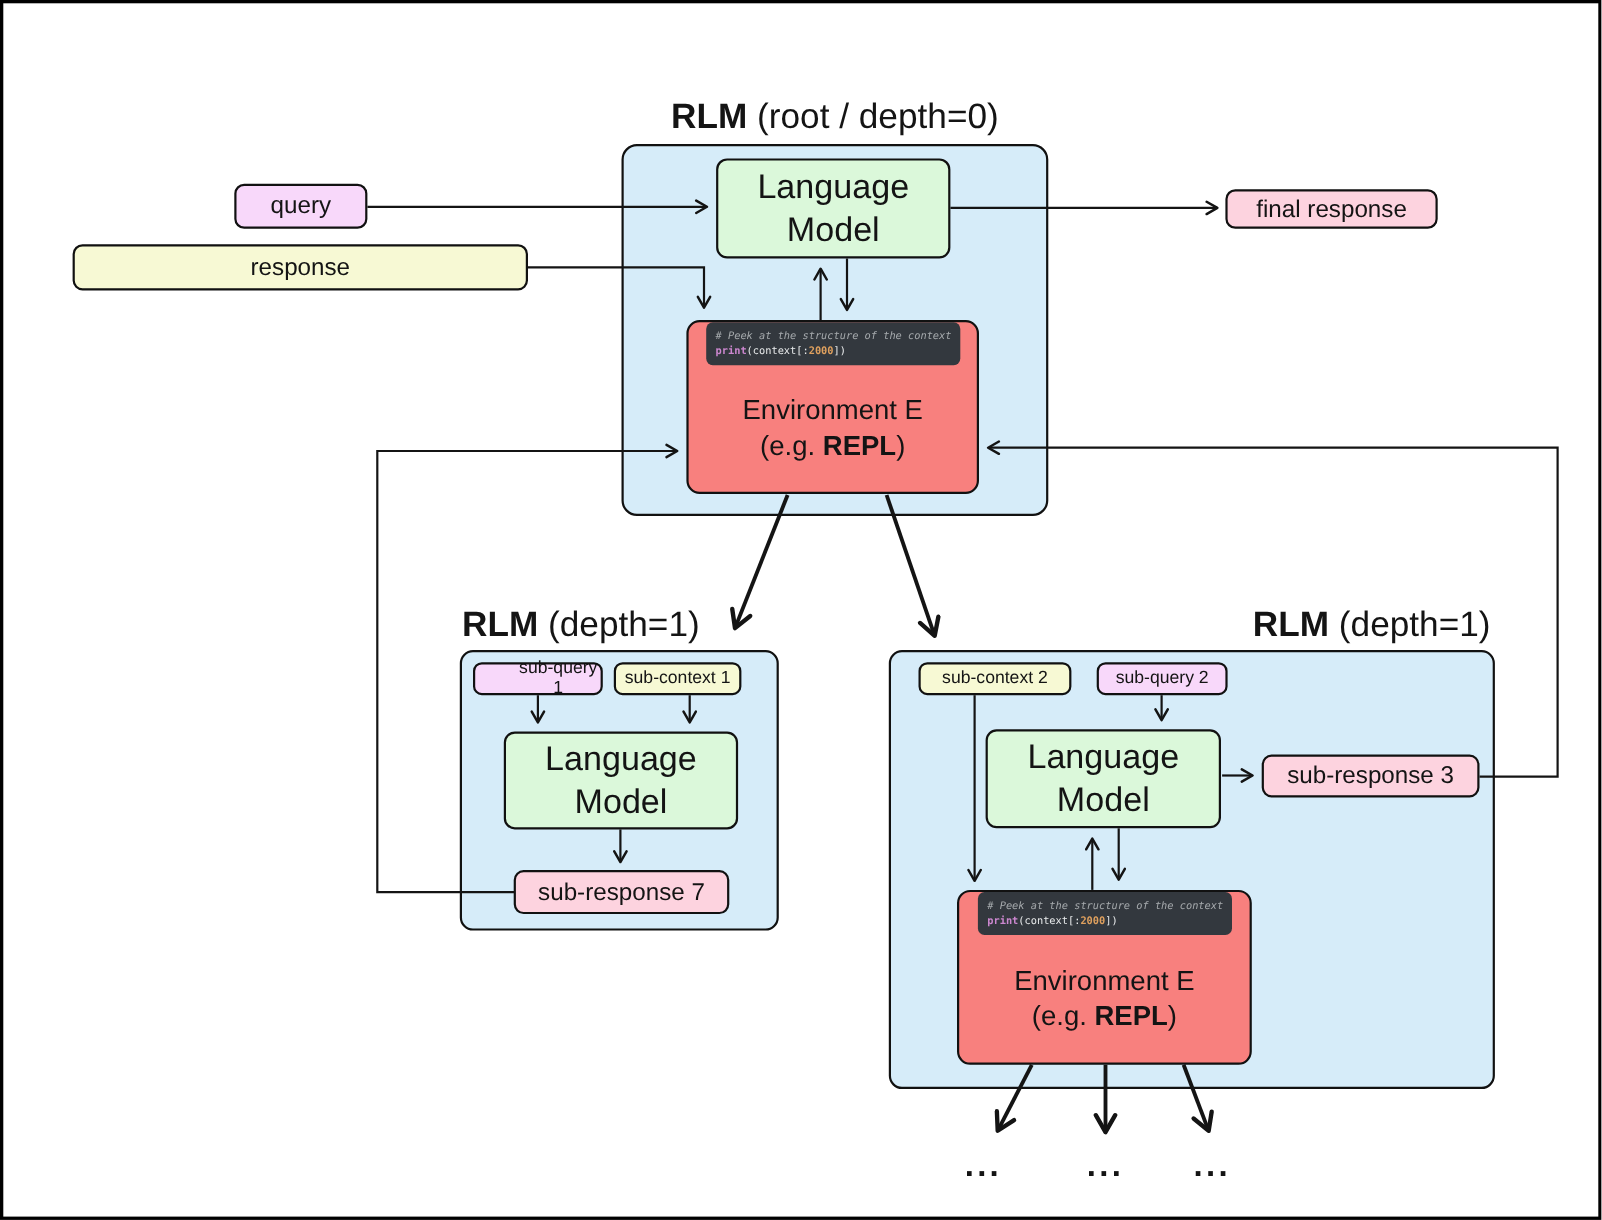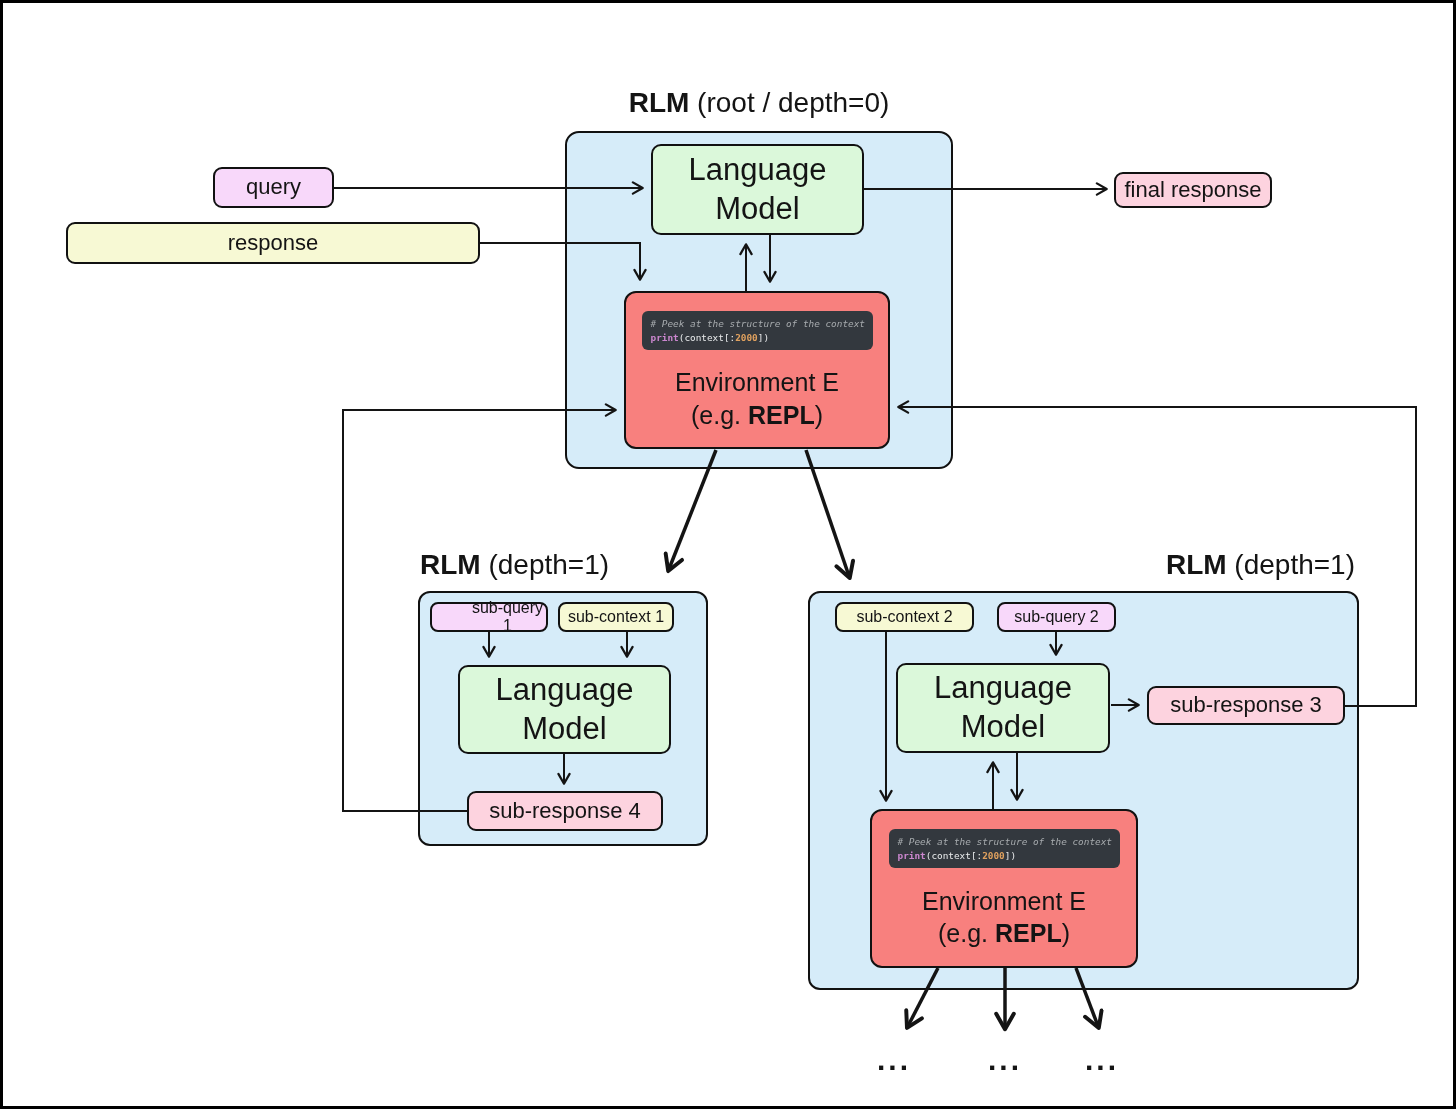--- a/index.html
+++ b/index.html
@@ -2,21 +2,21 @@
 <html><head>
 <meta charset="utf-8">
 <style>
   html,body{margin:0;padding:0;background:#ffffff;}
   .stage{
     position:relative;width:1456px;height:1109px;background:#ffffff;
     font-family:"Liberation Sans", sans-serif;color:#141414;
     box-sizing:border-box;border:3px solid #000;overflow:hidden;
   }
   .abs{position:absolute;box-sizing:border-box;}
-  .title{font-size:28px;white-space:nowrap;}
+  .title{font-size:32px;white-space:nowrap;}
   .title .b{font-weight:800;}
   .container{
     background:#d6ecf9;border:2px solid #111;border-radius:14px;
   }
   .box{
     display:flex;align-items:center;justify-content:center;
     border:2px solid #111;border-radius:9px;text-align:center;
     font-size:22px;line-height:1.1;
   }
   .box.small{font-size:16px;border-radius:8px;}
@@ -25,21 +25,21 @@
   .pink{background:#fdd3df;}
   .green{background:#dbf8da;}
   .lm{
     flex-direction:column;font-size:31px;line-height:1.25;border-radius:10px;
   }
   .env{
     background:#f8807e;border:2px solid #111;border-radius:12px;
     display:flex;flex-direction:column;align-items:center;
   }
   .code{
-    margin-top:18px;width:231px;background:#33383e;border-radius:6px;
+    margin-top:0;width:231px;background:#33383e;border-radius:6px;
     padding:6px 9px;box-sizing:border-box;
     font-family:"DejaVu Sans Mono", monospace;font-size:9.4px;line-height:13.5px;
     color:#e9ebec;white-space:nowrap;overflow:hidden;
   }
   .code .comment{color:#a6aaad;font-style:italic;}
   .code .kw{color:#cc87cf;font-weight:700;}
   .code .num{color:#dfa05e;font-weight:700;}
   .env-label{
     flex:1;display:flex;flex-direction:column;align-items:center;justify-content:center;
     font-size:25px;line-height:1.3;
@@ -61,21 +61,21 @@
 
   <div class="abs box green lm" style="left:648px;top:141px;width:213px;height:91px;">
     <span>Language</span>
     <span>Model</span>
   </div>
 
   <div class="abs box violet" style="left:210px;top:164px;width:121px;height:41px;">query</div>
 
   <div class="abs box yellow" style="left:63px;top:219px;width:414px;height:42px;">response</div>
 
-  <div class="abs box pink" style="left:1111px;top:169px;width:158px;height:36px;">final response</div>
+  <div class="abs box pink" style="left:1111px;top:169px;width:193px;height:36px;">final response</div>
 
   <div class="abs env" style="left:621px;top:288px;width:266px;height:158px;">
     <div class="code">
       <div class="comment"># Peek at the structure of the context</div>
       <div><span class="kw">print</span><span>(context[:</span><span class="num">2000</span><span>])</span></div>
     </div>
     <div class="env-label">
       <div>Environment E</div>
       <div><span>(e.g. </span><span class="b">REPL</span><span>)</span></div>
     </div>
@@ -88,21 +88,21 @@
   <div class="abs container" style="left:415px;top:588px;width:290px;height:255px;border-radius:12px;"></div>
 
   <div class="abs box violet small" style="left:427px;top:599px;width:118px;height:30px;padding-left:37px;">sub-query 1</div>
   <div class="abs box yellow small" style="left:555px;top:599px;width:116px;height:30px;">sub-context 1</div>
 
   <div class="abs box green lm" style="left:455px;top:662px;width:213px;height:89px;">
     <span>Language</span>
     <span>Model</span>
   </div>
 
-  <div class="abs box pink" style="left:464px;top:788px;width:196px;height:40px;">sub-response 4</div>
+  <div class="abs box pink" style="left:464px;top:788px;width:196px;height:40px;">sub-response 7</div>
 
   <div class="abs title" style="left:1047px;top:546px;width:305px;text-align:right;">
     <span class="b">RLM</span><span> (depth=1)</span>
   </div>
 
   <div class="abs container" style="left:805px;top:588px;width:551px;height:399px;border-radius:12px;"></div>
 
   <div class="abs box yellow small" style="left:832px;top:599px;width:139px;height:30px;">sub-context 2</div>
   <div class="abs box violet small" style="left:994px;top:599px;width:119px;height:30px;">sub-query 2</div>
 

